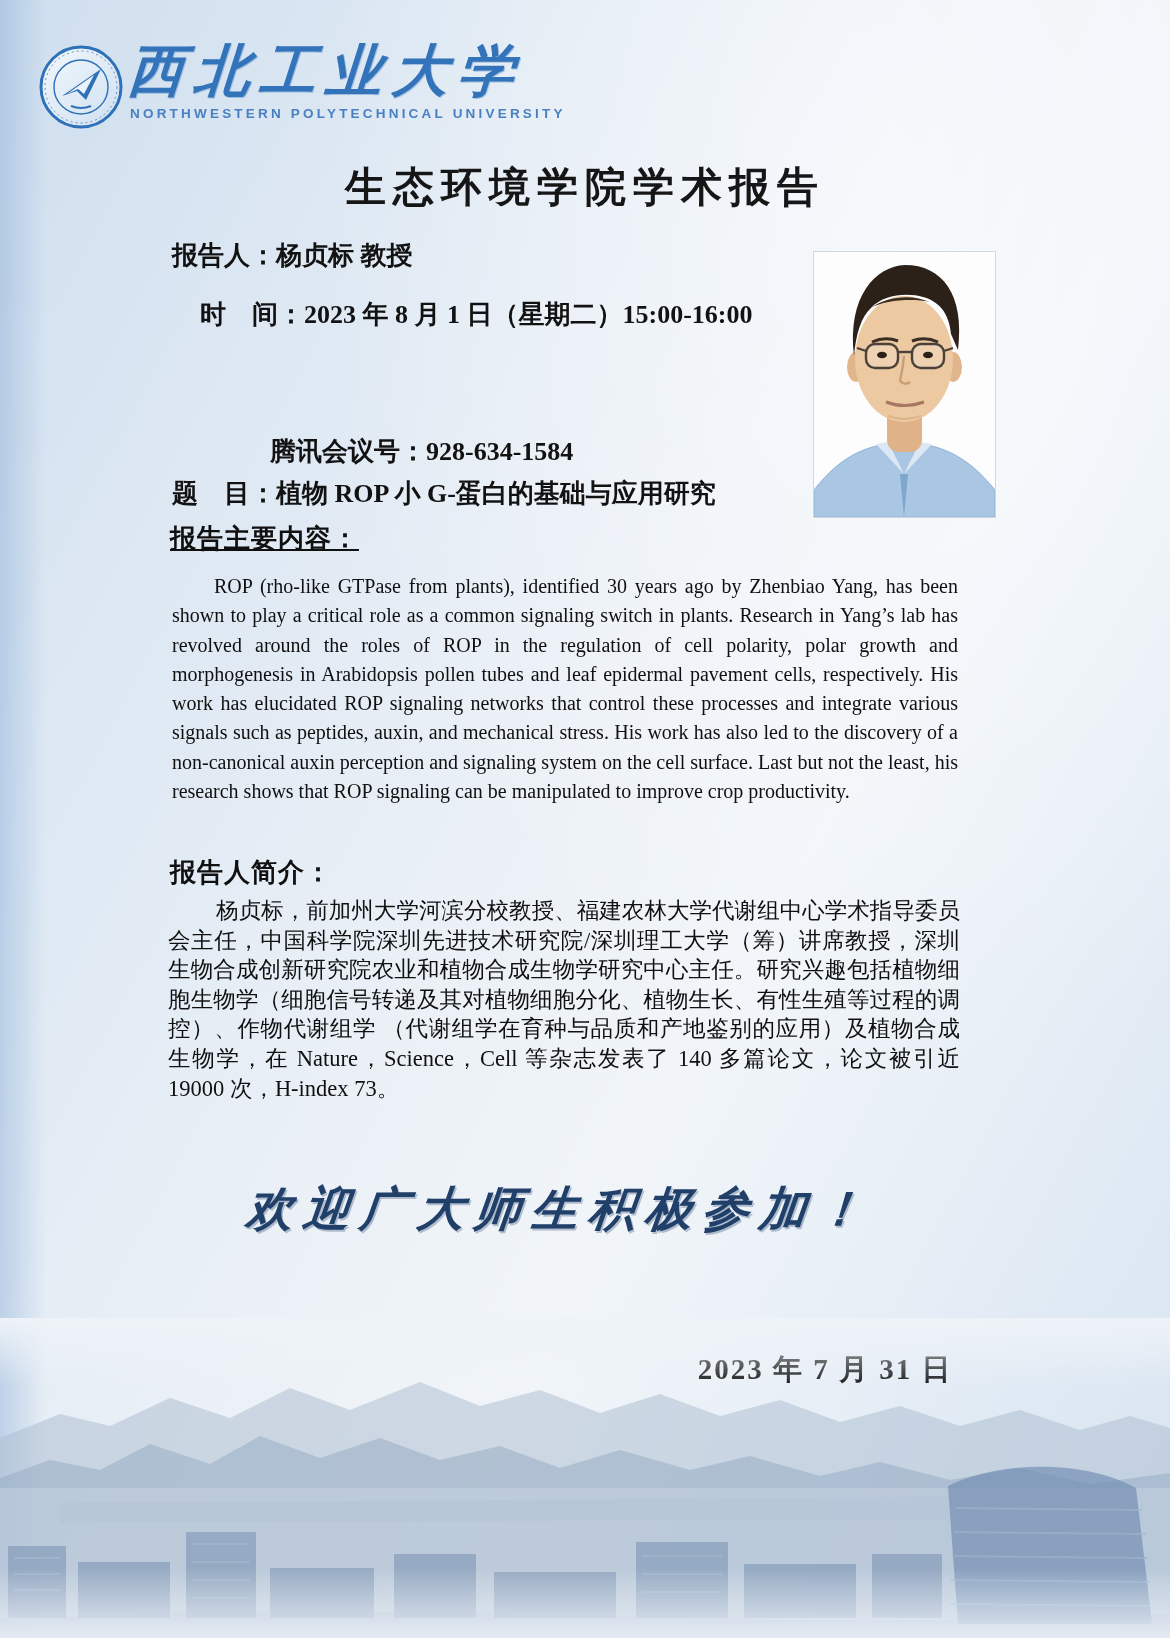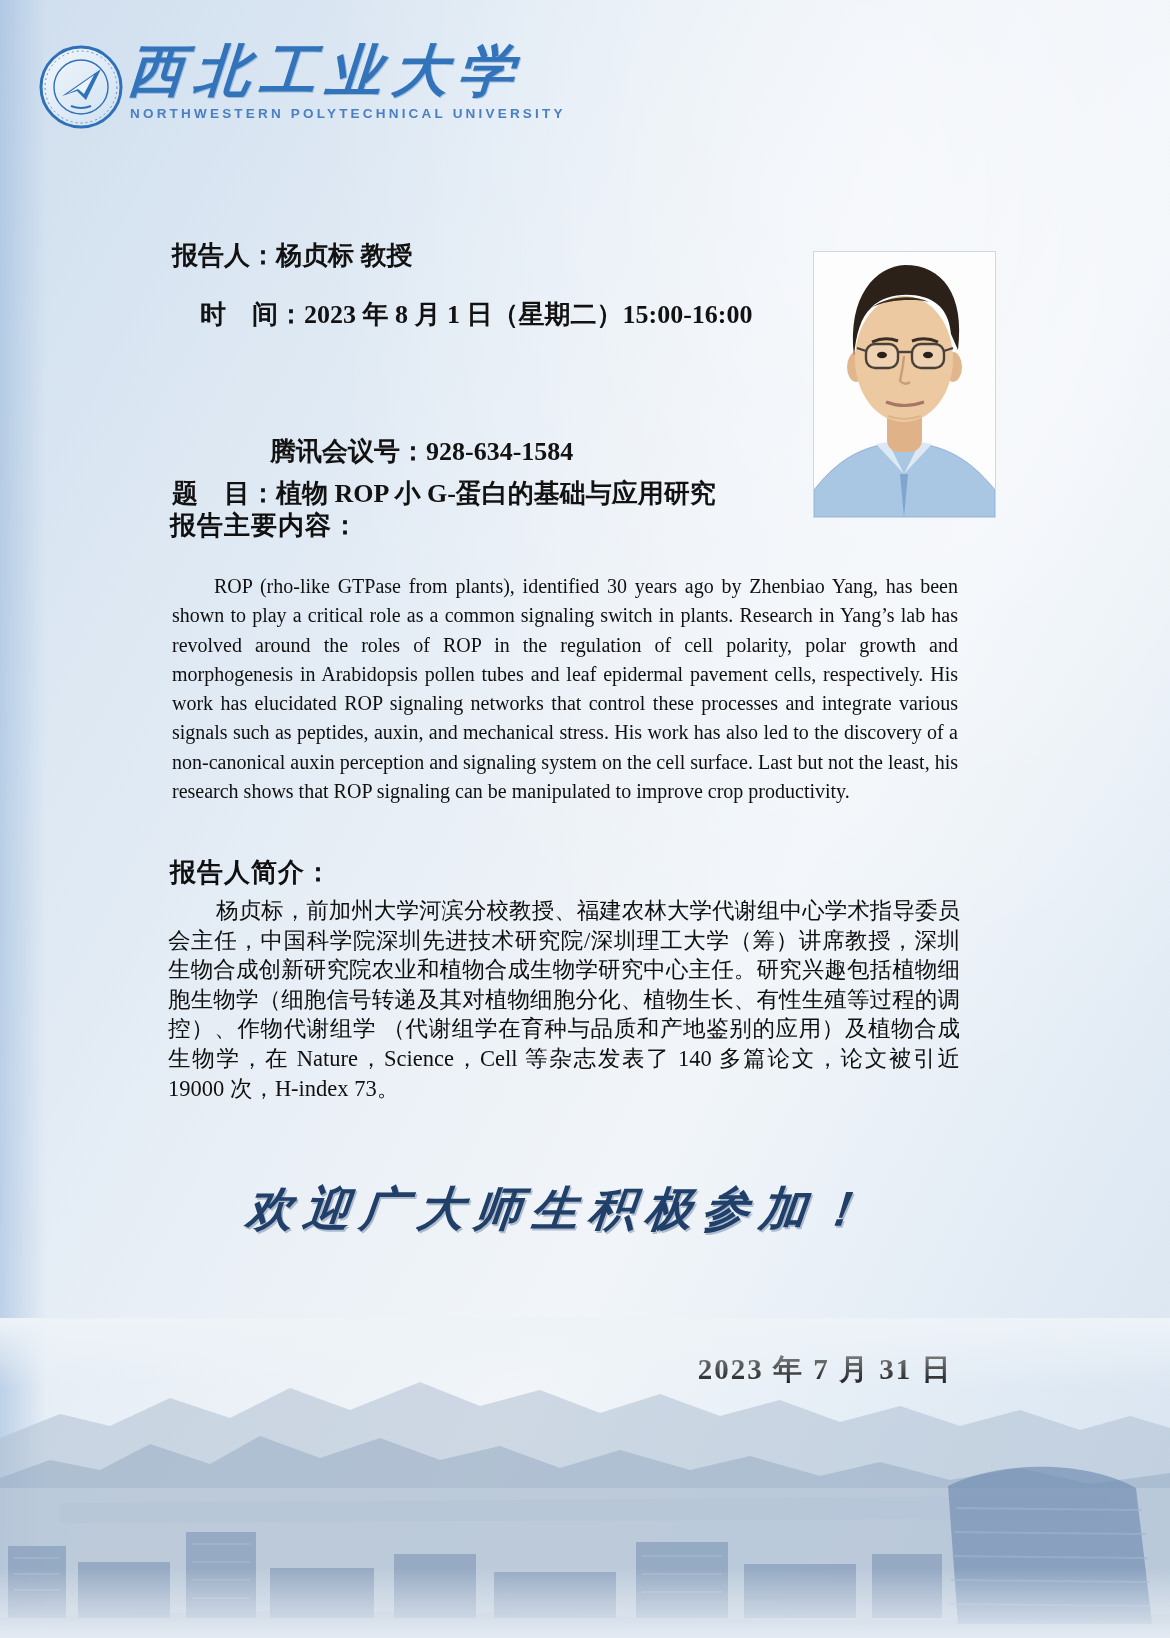--- a/index.html
+++ b/index.html
@@ -27,21 +27,21 @@
   .info-speaker{top:238px;}
   .info-time{top:297px;margin-left:28px;}
   .info-venue{top:356px;}
   .info-meeting{top:434px;left:270px;}
   .info-topic{top:476px;}
   
   .photo{position:absolute;left:814px;top:252px;width:181px;height:265px;
     box-shadow:0 0 0 1px rgba(180,195,210,0.6);background:#fcfcfc;}
   
   .sec-heading{position:absolute;left:170px;font-size:26px;font-weight:700;color:#101010;letter-spacing:1px;}
-  .h-abstract{top:508px;}
+  .h-abstract{top:521px;text-decoration:underline;}
   .h-bio{top:855px;}
   .para{position:absolute;text-align:justify;color:#101010;}
   .para-en{left:172px;top:572px;width:786px;font-size:20px;line-height:29.3px;text-indent:42px;
     font-family:"Liberation Serif","DejaVu Serif",serif;}
   .para-cn{left:168px;top:896px;width:792px;font-size:22.5px;line-height:29.6px;text-indent:48px;}
   
   .welcome{position:absolute;left:0;width:1120px;top:1178px;text-align:center;font-size:47px;
     font-weight:900;font-style:italic;color:#20406a;letter-spacing:10px;transform:skewX(-6deg);
     text-shadow:1.5px 1.5px 0 rgba(32,64,106,0.3);white-space:nowrap;}
   .signature{position:absolute;left:600px;width:450px;top:1290px;text-align:center;
@@ -69,20 +69,21 @@
       <circle cx="43" cy="43" r="36" fill="none" stroke="#5b8ec7" stroke-width="1" stroke-dasharray="2,3"></circle>
       <circle cx="43" cy="43" r="27" fill="none" stroke="#2f71b8" stroke-width="1.4"></circle>
       <path d="M24,52 L63,25 L48,56 L39,47 Z" fill="#2f71b8"></path>
       <path d="M29,50 L56,31 L46,50 L40,45 Z" fill="#eaf2fa"></path>
       <path d="M33,62 Q43,66 53,62" fill="none" stroke="#2f71b8" stroke-width="2"></path>
     </svg>
   </div>
   <div class="uni-cn">西北工业大学</div>
   <div class="uni-en">NORTHWESTERN  POLYTECHNICAL  UNIVERSITY</div>
 
+  <div class="main-title">生态环境学院学术报告</div>
 
   <div class="info-line info-speaker"><span>报告人：</span><span>杨贞标  教授</span></div>
   <div class="info-line info-time"><span>时　间：</span><span>2023 年 8 月 1 日（星期二）15:00-16:00</span></div>
   <div class="info-line info-meeting"><span>腾讯会议号：</span><span>928-634-1584</span></div>
   <div class="info-line info-topic"><span>题　目：</span><span>植物 ROP  小 G-蛋白的基础与应用研究</span></div>
 
   <div class="photo">
     <svg width="181" height="265" viewBox="0 0 181 265">
       <rect x="0" y="0" width="181" height="265" fill="#fdfdfd"></rect>
       <path d="M0,265 L0,238 C28,202 55,192 90,190 C125,192 152,202 181,238 L181,265 Z" fill="#a9c6e3"></path>

